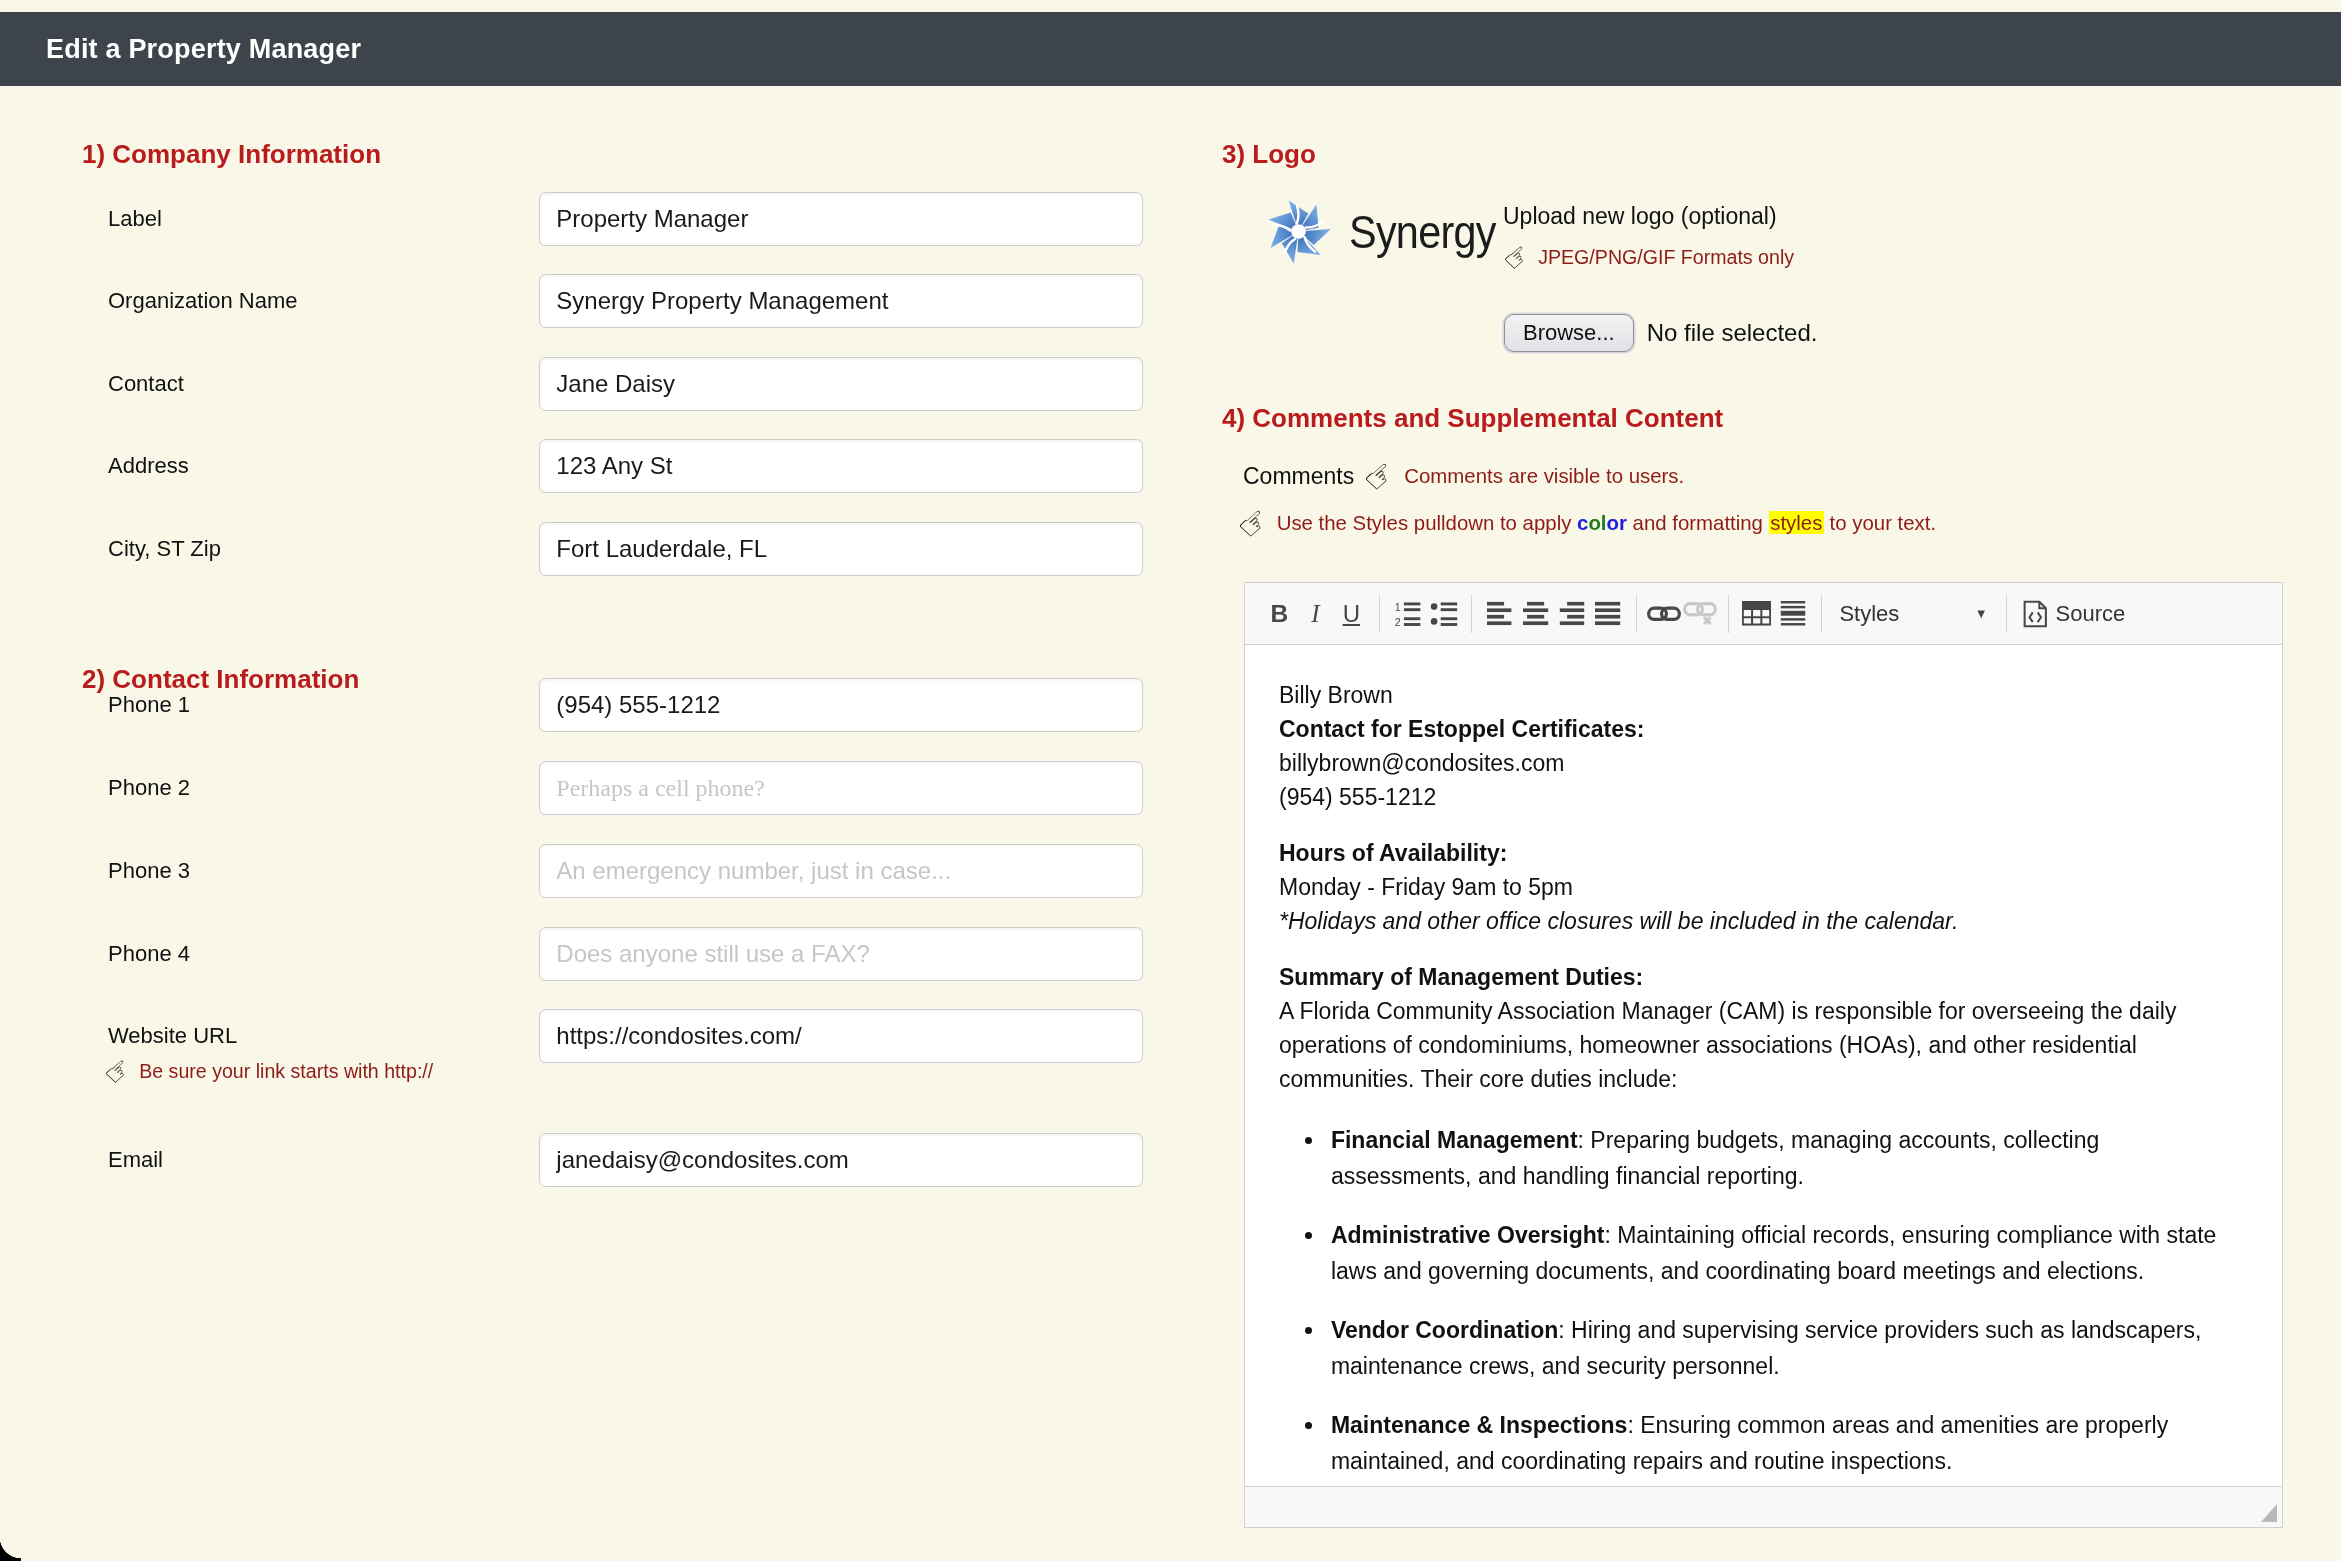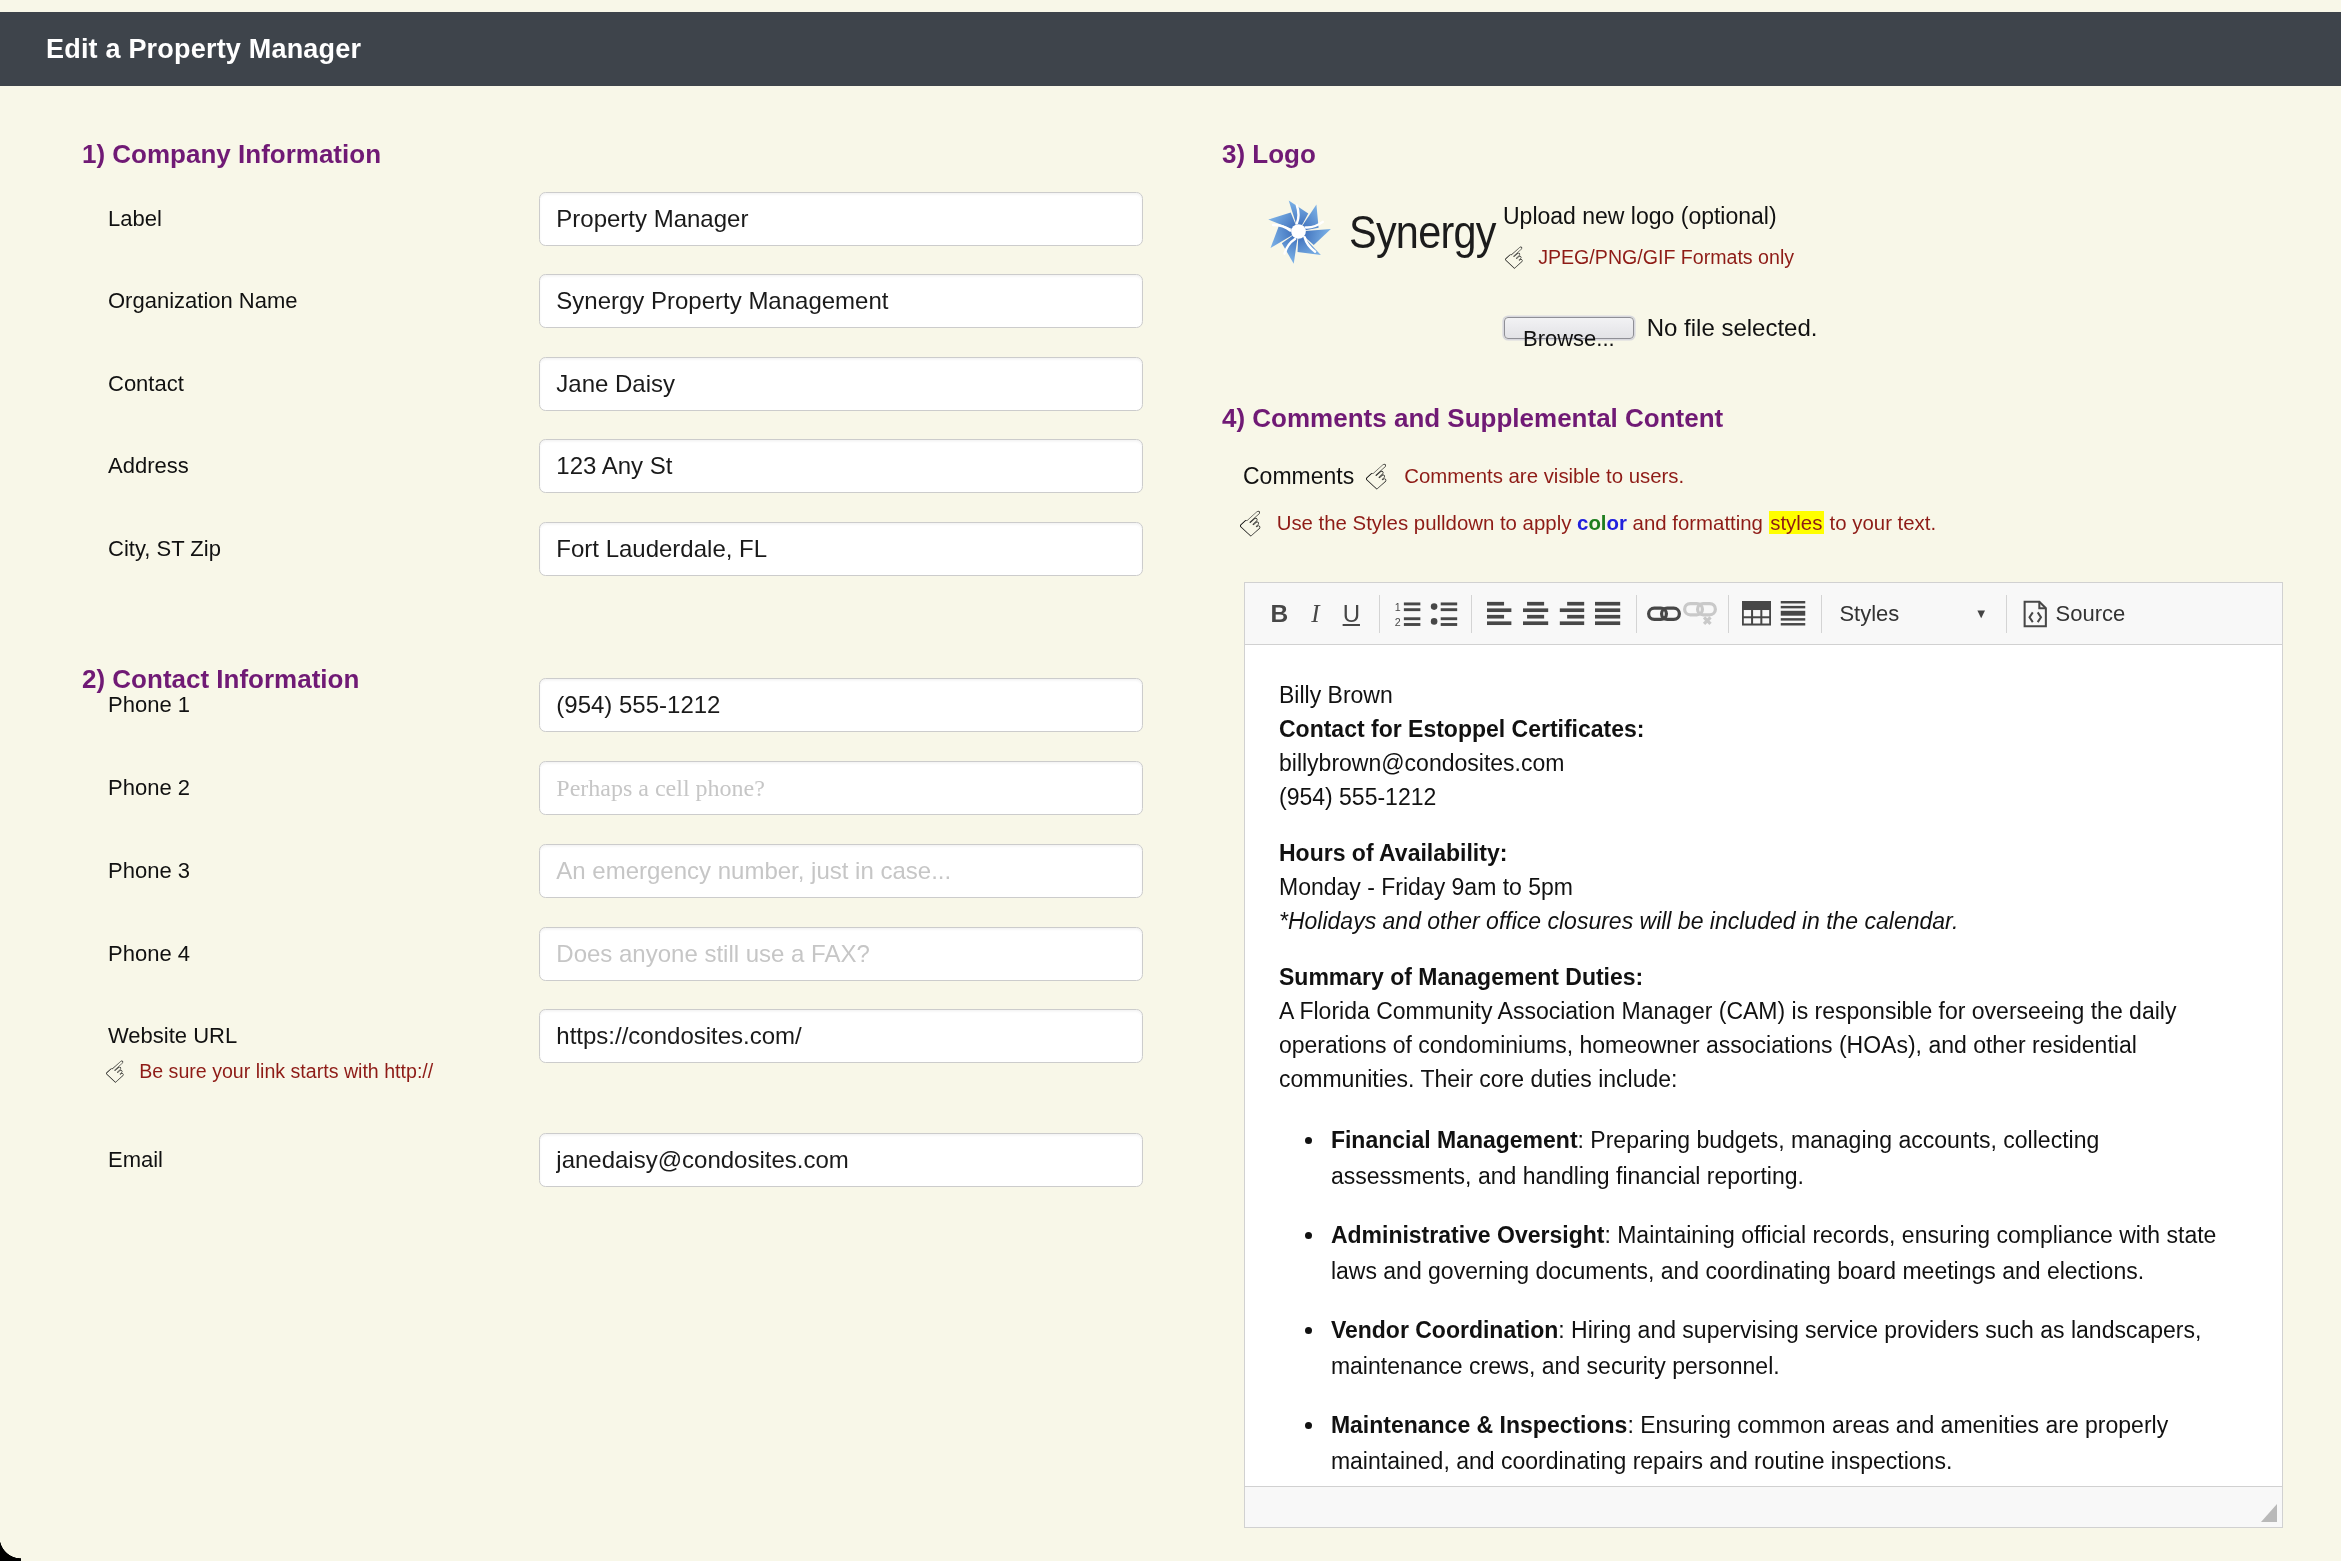--- a/index.html
+++ b/index.html
@@ -5,42 +5,42 @@
 <style>
   * { margin:0; padding:0; box-sizing:border-box; }
   html,body { width:2342px; height:1561px; background:#000; }
   body { font-family:"Liberation Sans", sans-serif; }
   .page { position:relative; width:2342px; height:1561px; background:var(--page_bg,#f8f7e8); overflow:hidden; }
 
   
   .topbar { position:absolute; left:0; top:12px; width:100%; height:74px; background:var(--header_bg,#3e444b); display:flex; align-items:center; }
   .topbar h1 { color:#fff; font-size:27px; font-weight:bold; margin-left:46px; letter-spacing:0.2px; }
 
-  .h2 { position:absolute; font-size:26px; font-weight:bold; color:#701a75; }
+  .h2 { position:absolute; font-size:26px; font-weight:bold; color:#b91c1c; }
 
   .flabel { position:absolute; left:108px; height:54px; line-height:54px; font-size:22px; color:#111; }
   .tinput { position:absolute; left:539px; width:604px; height:54px; border:0.8px solid var(--input_border,#ccc); border-radius:6.5px;
             background:#fff; font-family:"Liberation Sans",sans-serif; font-size:24px; color:#1a1a1a; padding:0 16.3px;
             box-shadow:inset 0 1.6px 2.4px rgba(0,0,0,0.05); outline:none; }
   .tinput::placeholder { color:var(--placeholder,#c6c6c6); opacity:1; }
 
   .hand { display:inline-block; transform:rotate(-42deg); font-size:34px; line-height:1; color:#000; }
   .hand.sm { font-size:29px; }
   .rednote { color:var(--note_red,#8e1b16); font-size:19.6px; }
   .rednote25 { color:var(--note_red,#8e1b16); font-size:20.4px; }
 
   .noteline { position:absolute; display:flex; align-items:center; gap:8.2px; }
 
   .logo-row { position:absolute; left:1261px; top:194px; display:flex; align-items:center; gap:13px; }
   .logo-text { font-size:47px; color:#1c1c1c; letter-spacing:-0.8px; transform:scaleX(0.88); transform-origin:left center; }
 
   .upload-label { position:absolute; left:1503px; top:203px; font-size:23px; color:#111; }
   .file-row { position:absolute; left:1504px; top:314px; display:flex; align-items:center; gap:13px; }
-  .browse-btn { height:22px; padding:8px 18px; font-family:"Liberation Sans",sans-serif; font-size:22px; color:#111;
-                background:linear-gradient(#f2f2f4,#e2e2e6); border:0.8px solid #8f8f96; border-radius:4px;
+  .browse-btn { height:38px; padding:0 18px; font-family:"Liberation Sans",sans-serif; font-size:22px; color:#111;
+                background:linear-gradient(#f2f2f4,#e2e2e6); border:0.8px solid #8f8f96; border-radius:10px;
                 box-shadow:0 0 0 1.6px #d8d8de; cursor:pointer; }
   .nofile { font-size:24px; color:#111; }
 
   .comments-line { position:absolute; left:1243px; top:459px; display:flex; align-items:center; gap:9.8px; }
   .comments-label { font-size:23px; color:#111; }
   .styles-line { position:absolute; left:1238px; top:506px; display:flex; align-items:center; gap:8.2px; }
   .styles-rich { font-size:20.4px; color:var(--note_red,#8e1b16); }
   .clr-letter { font-weight:bold; }
   .hl { padding:0.8px 1.6px; }
 

